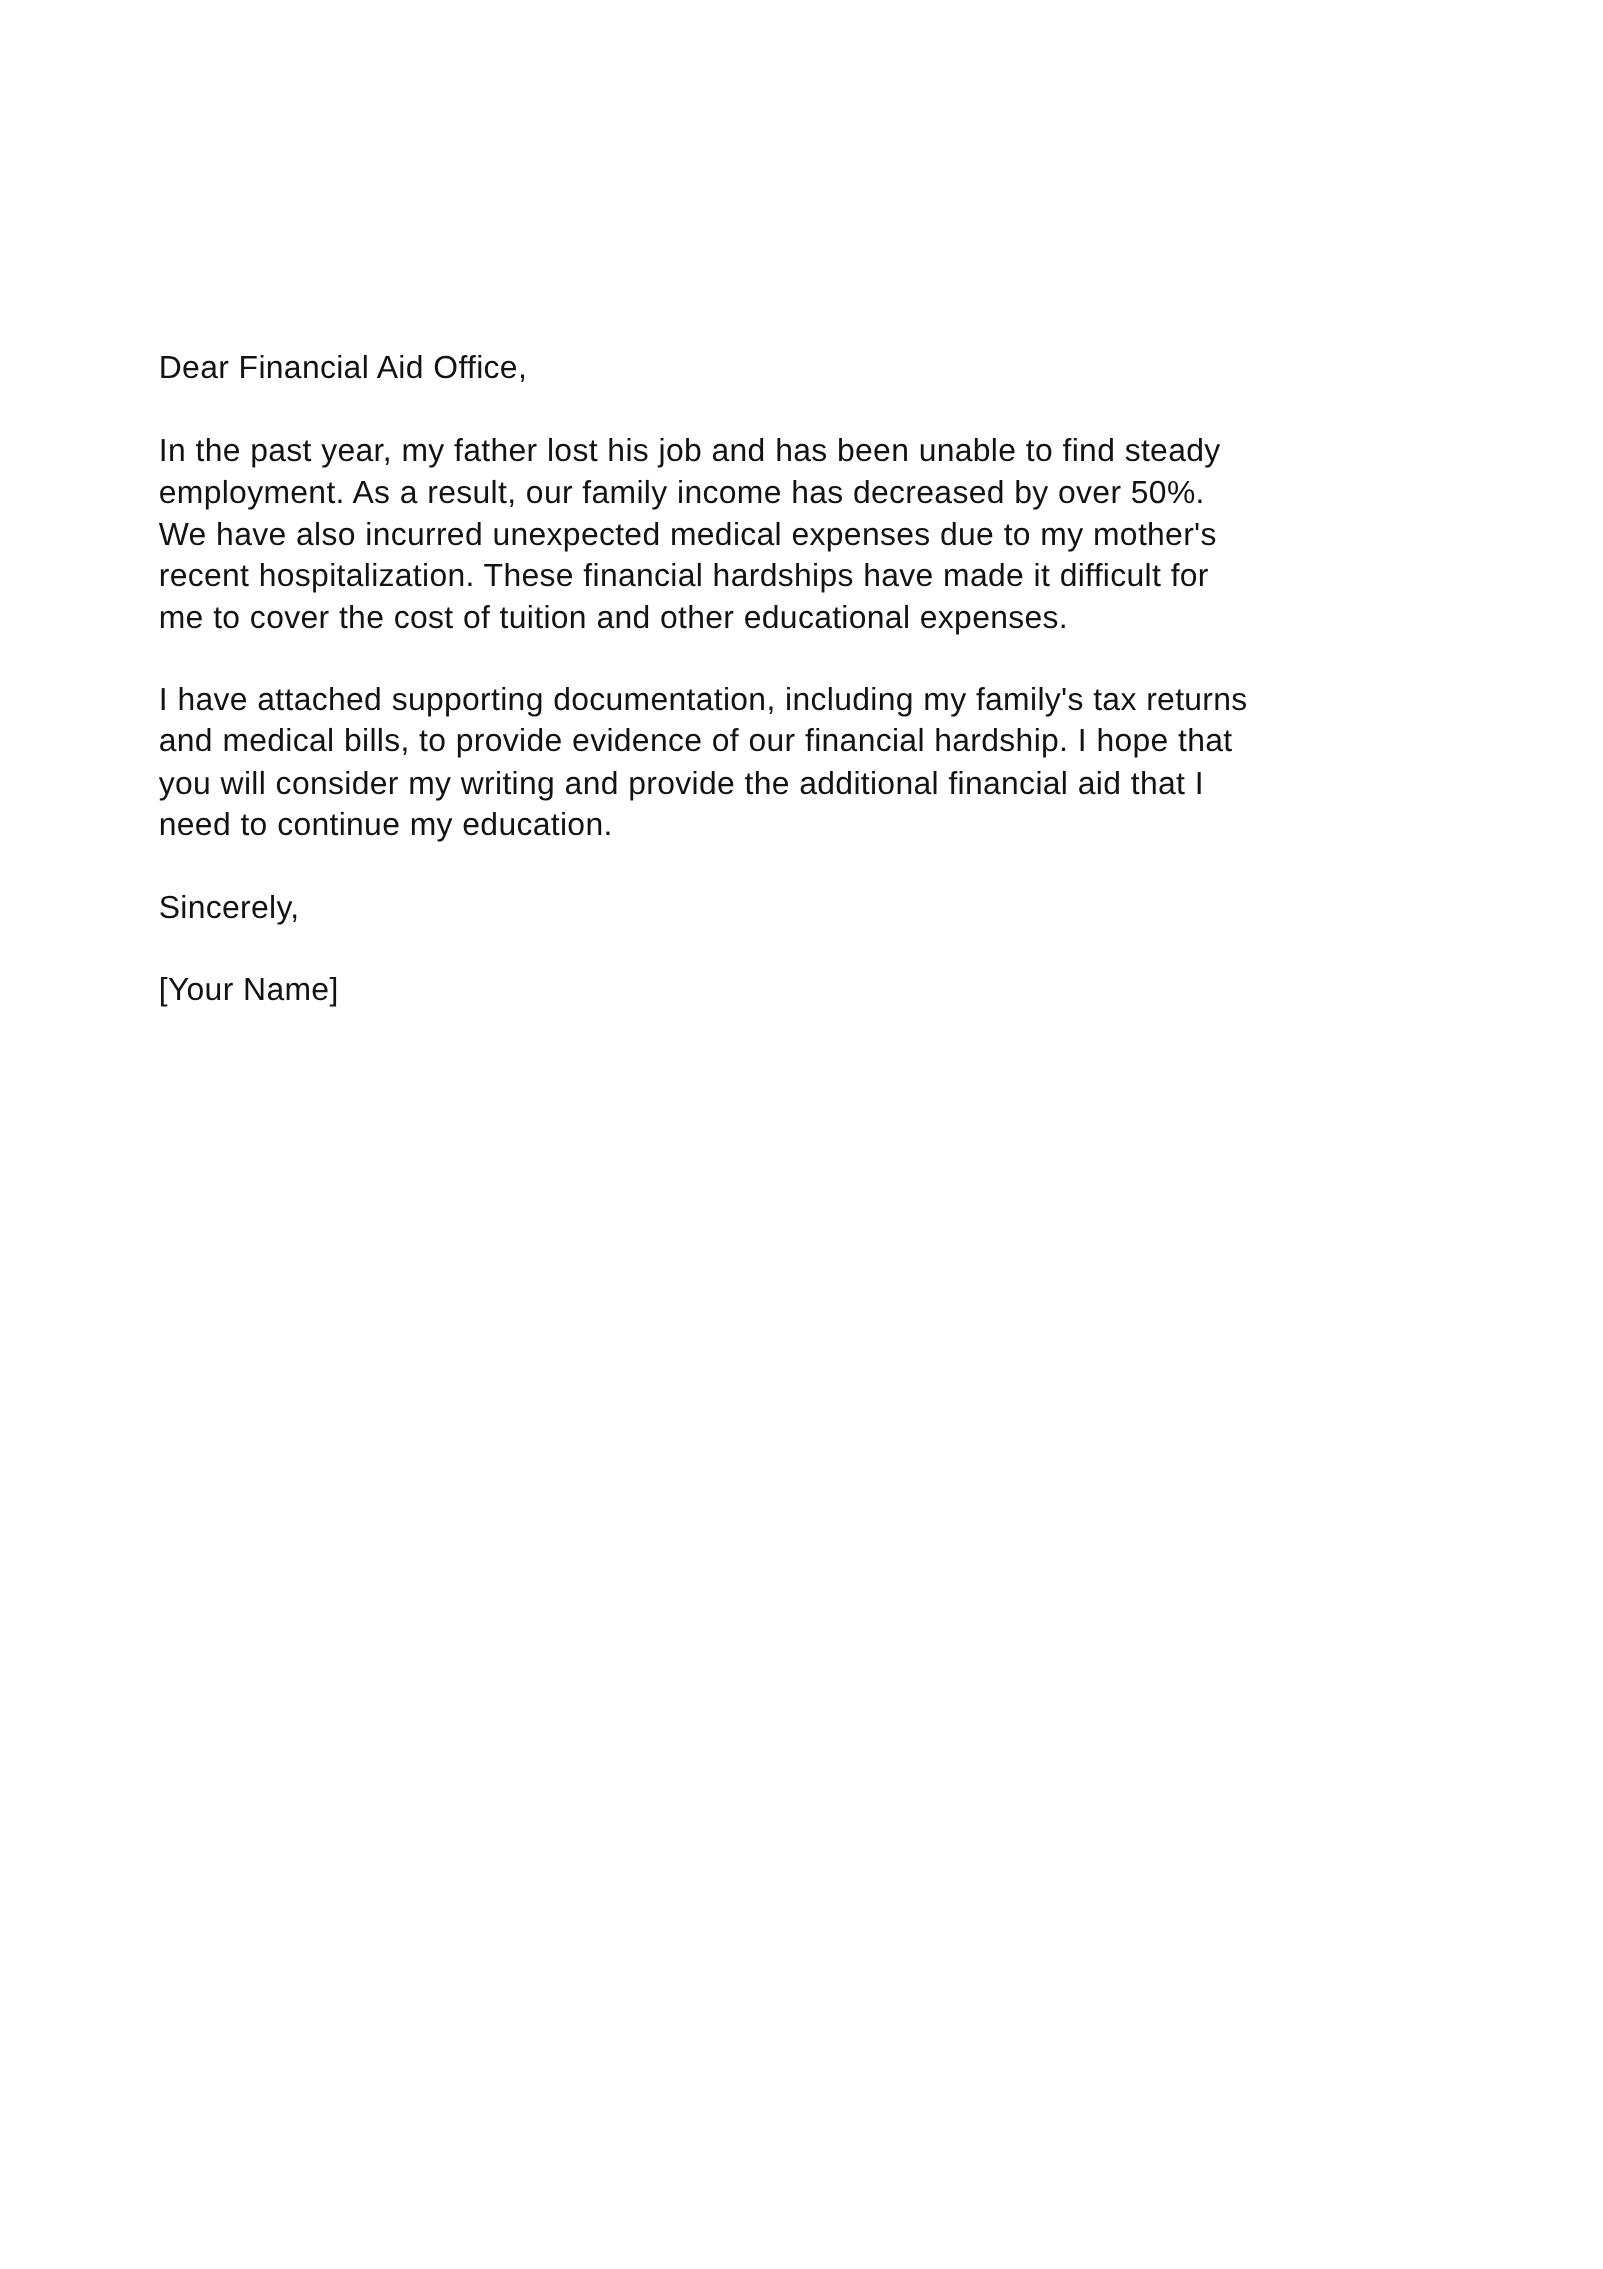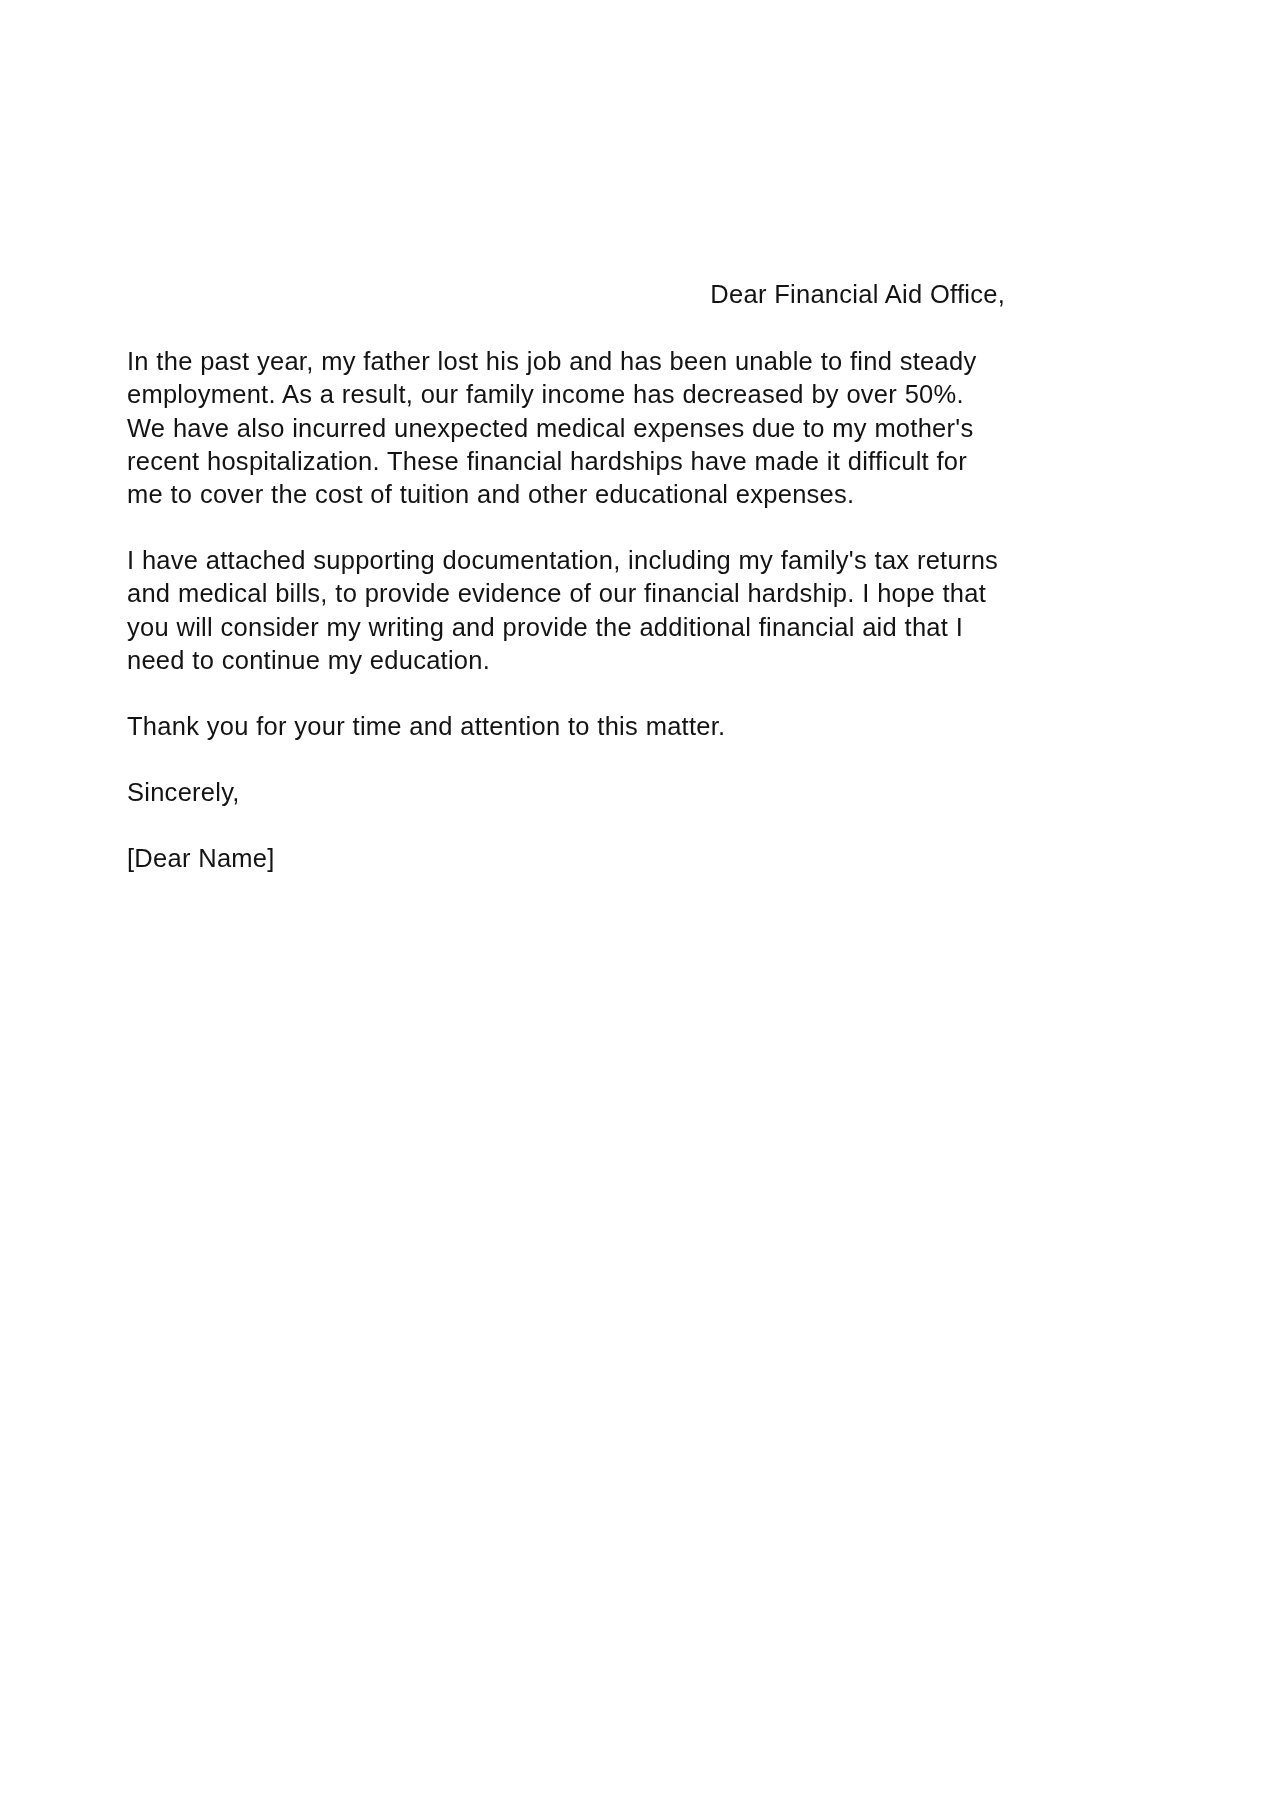--- a/index.html
+++ b/index.html
@@ -32,40 +32,38 @@
     text-align: left;
     margin: 0 0 33px 0;
     white-space: pre-wrap;
     word-spacing: 0.01em;
   }
   .block:last-child {
     margin-bottom: 0;
   }
   .salutation {
     margin-bottom: 34px;
-    text-align: right;
   }
   .closing-name {
     margin-bottom: 0;
   }
 </style>
 </head>
 <body>
 
 <div class="page">
   <article class="letter">
 
     <p class="block salutation">Dear Financial Aid Office,</p>
 
 
     <p class="block">In the past year, my father lost his job and has been unable to find steady employment. As a result, our family income has decreased by over 50%. We have also incurred unexpected medical expenses due to my mother's recent hospitalization. These financial hardships have made it difficult for me to cover the cost of tuition and other educational expenses.</p>
 
 
     <p class="block">I have attached supporting documentation, including my family's tax returns and medical bills, to provide evidence of our financial hardship. I hope that you will consider my writing and provide the additional financial aid that I need to continue my education.</p>
 
-    <p class="block">Thank you for your time and attention to this matter.</p>
 
     <p class="block">Sincerely,</p>
 
-    <p class="block closing-name">[Dear Name]</p>
+    <p class="block closing-name">[Your Name]</p>
 
   </article>
 </div>
 
 </body></html>

